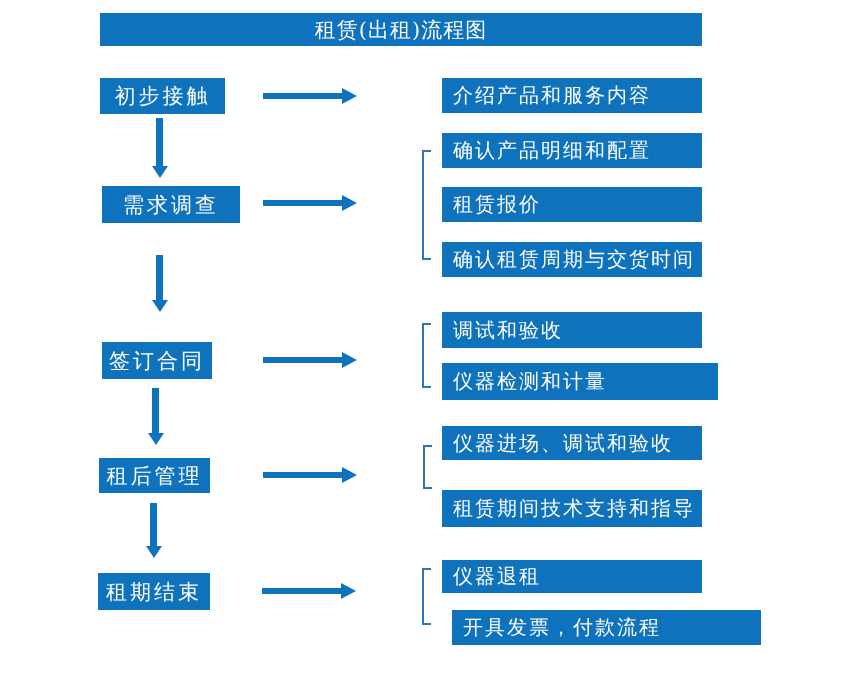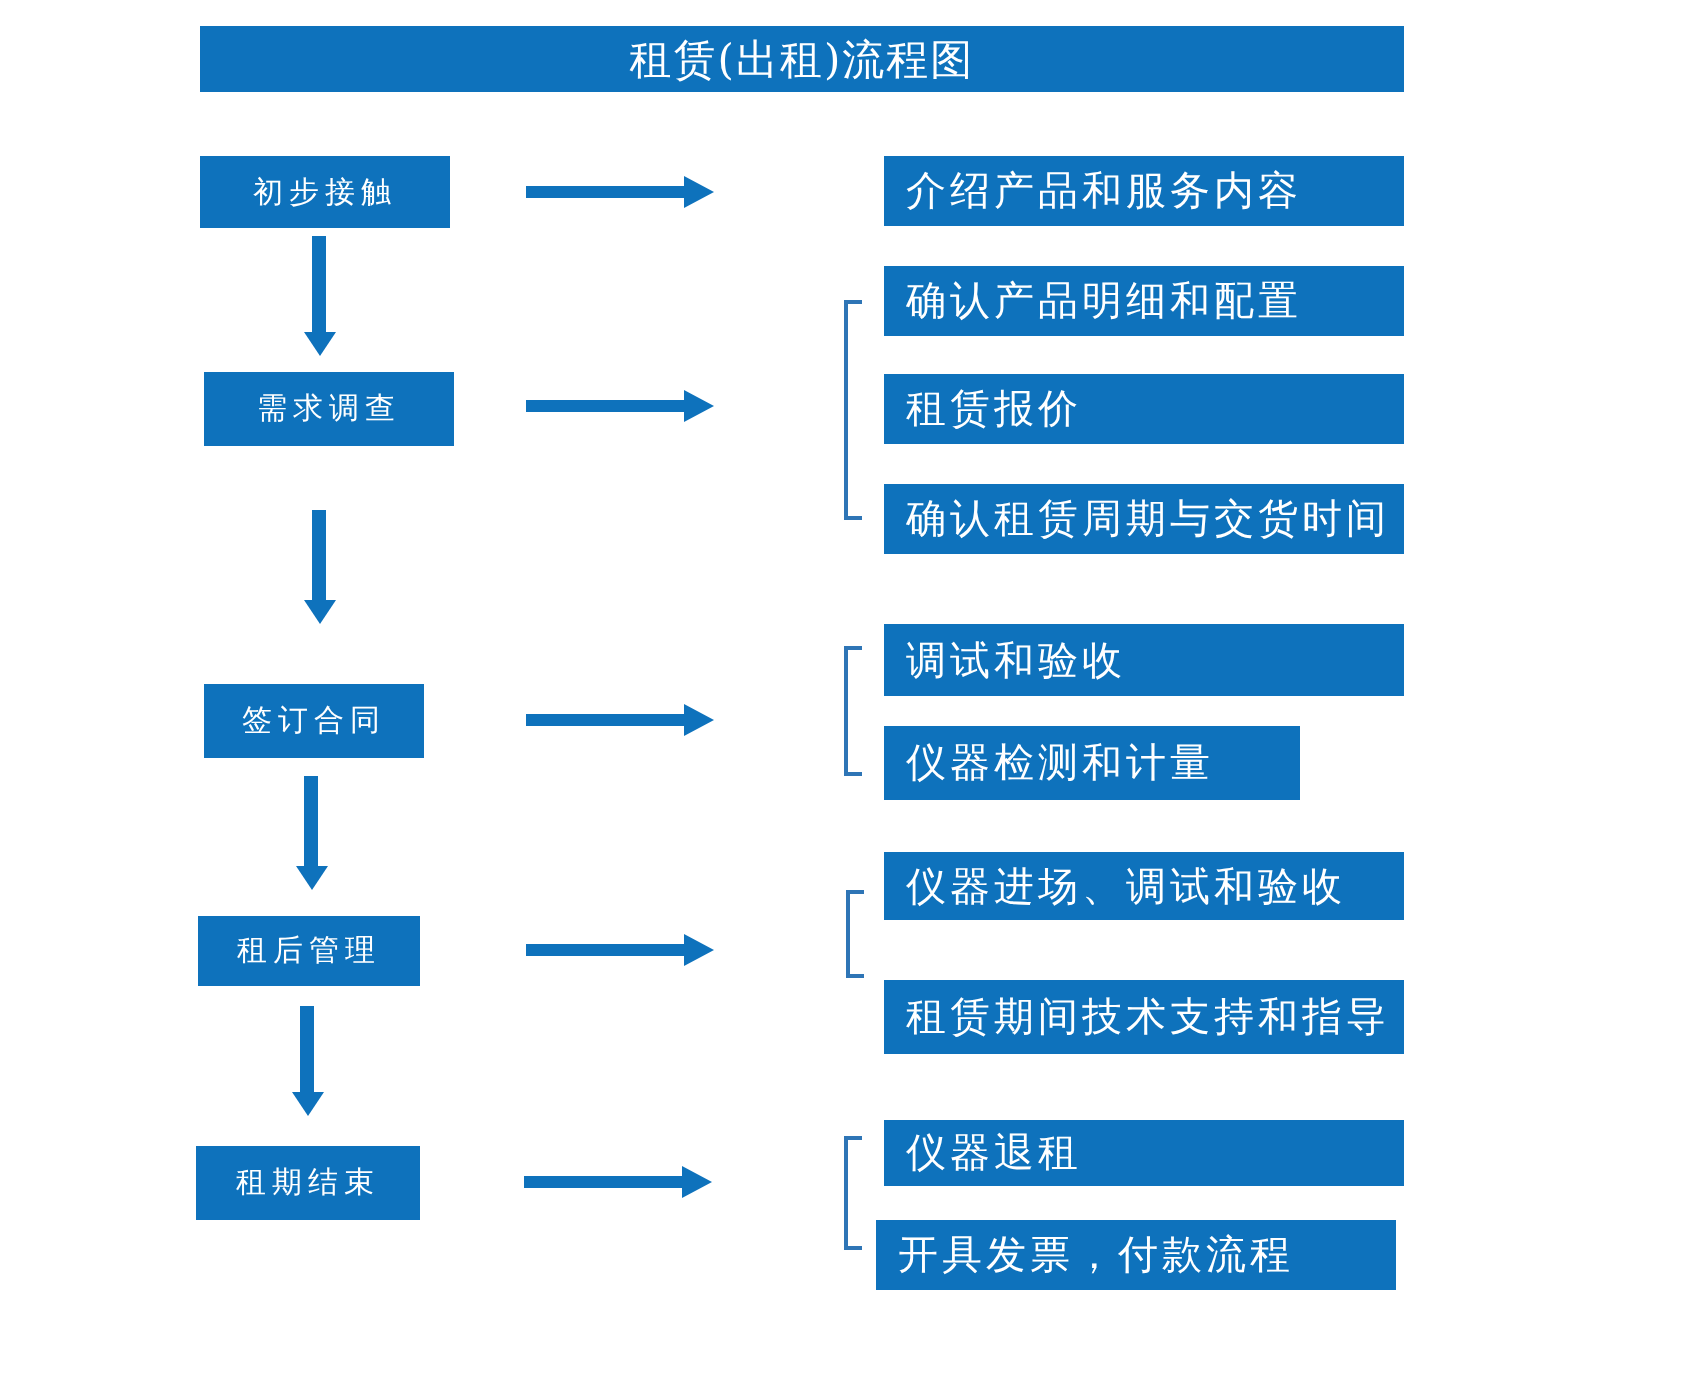--- a/index.html
+++ b/index.html
@@ -23,21 +23,21 @@
     align-items: center;
     box-sizing: border-box;
   }
   .title-bar {
     justify-content: center;
     font-size: 21px;
     letter-spacing: 1px;
   }
   .step-box {
     justify-content: center;
-    font-size: 15px;
+    font-size: 21px;
     letter-spacing: 3px;
   }
   .detail-box {
     justify-content: flex-start;
     padding-left: 11px;
     font-size: 20px;
     letter-spacing: 2px;
   }
   .varrow {
     position: absolute;
@@ -79,21 +79,21 @@
   }
 </style>
 </head>
 <body>
 
 <div id="canvas">
 
   <div class="blue-box title-bar" style="left:100px; top:13px; width:602px; height:33px;">租赁(出租)流程图</div>
 
   <div class="blue-box step-box" style="left:100px; top:78px; width:125px; height:36px;">初步接触</div>
-  <div class="blue-box step-box" style="left:102px; top:186px; width:125px; height:37px;">需求调查</div>
+  <div class="blue-box step-box" style="left:102px; top:186px; width:138px; height:37px;">需求调查</div>
   <div class="blue-box step-box" style="left:102px; top:342px; width:110px; height:37px;">签订合同</div>
   <div class="blue-box step-box" style="left:99px; top:458px; width:111px; height:35px;">租后管理</div>
   <div class="blue-box step-box" style="left:98px; top:573px; width:112px; height:37px;">租期结束</div>
 
   <div class="varrow" style="left:156px; top:118px; height:48px;"></div>
   <div class="varrow" style="left:156px; top:255px; height:45px;"></div>
   <div class="varrow" style="left:152px; top:388px; height:45px;"></div>
   <div class="varrow" style="left:150px; top:503px; height:43px;"></div>
 
   <div class="harrow" style="left:263px; top:93px; width:79px;"></div>
@@ -105,19 +105,19 @@
   <div class="bracket" style="left:422px; top:150px; height:110px;"></div>
   <div class="bracket" style="left:422px; top:323px; height:65px;"></div>
   <div class="bracket" style="left:423px; top:445px; height:44px;"></div>
   <div class="bracket" style="left:422px; top:568px; height:57px;"></div>
 
   <div class="blue-box detail-box" style="left:442px; top:133px; width:260px; height:35px;">确认产品明细和配置</div>
   <div class="blue-box detail-box" style="left:442px; top:78px; width:260px; height:35px;">介绍产品和服务内容</div>
   <div class="blue-box detail-box" style="left:442px; top:187px; width:260px; height:35px;">租赁报价</div>
   <div class="blue-box detail-box" style="left:442px; top:242px; width:260px; height:35px;">确认租赁周期与交货时间</div>
   <div class="blue-box detail-box" style="left:442px; top:312px; width:260px; height:36px;">调试和验收</div>
-  <div class="blue-box detail-box" style="left:442px; top:363px; width:208px; height:37px;">仪器检测和计量</div>
+  <div class="blue-box detail-box" style="left:442px; top:363px; width:276px; height:37px;">仪器检测和计量</div>
   <div class="blue-box detail-box" style="left:442px; top:490px; width:260px; height:37px;">租赁期间技术支持和指导</div>
   <div class="blue-box detail-box" style="left:442px; top:426px; width:260px; height:34px;">仪器进场、调试和验收</div>
   <div class="blue-box detail-box" style="left:442px; top:560px; width:260px; height:33px;">仪器退租</div>
-  <div class="blue-box detail-box" style="left:438px; top:610px; width:260px; height:35px;">开具发票，付款流程</div>
+  <div class="blue-box detail-box" style="left:452px; top:610px; width:309px; height:35px;">开具发票，付款流程</div>
 
 </div>
 
 </body></html>

